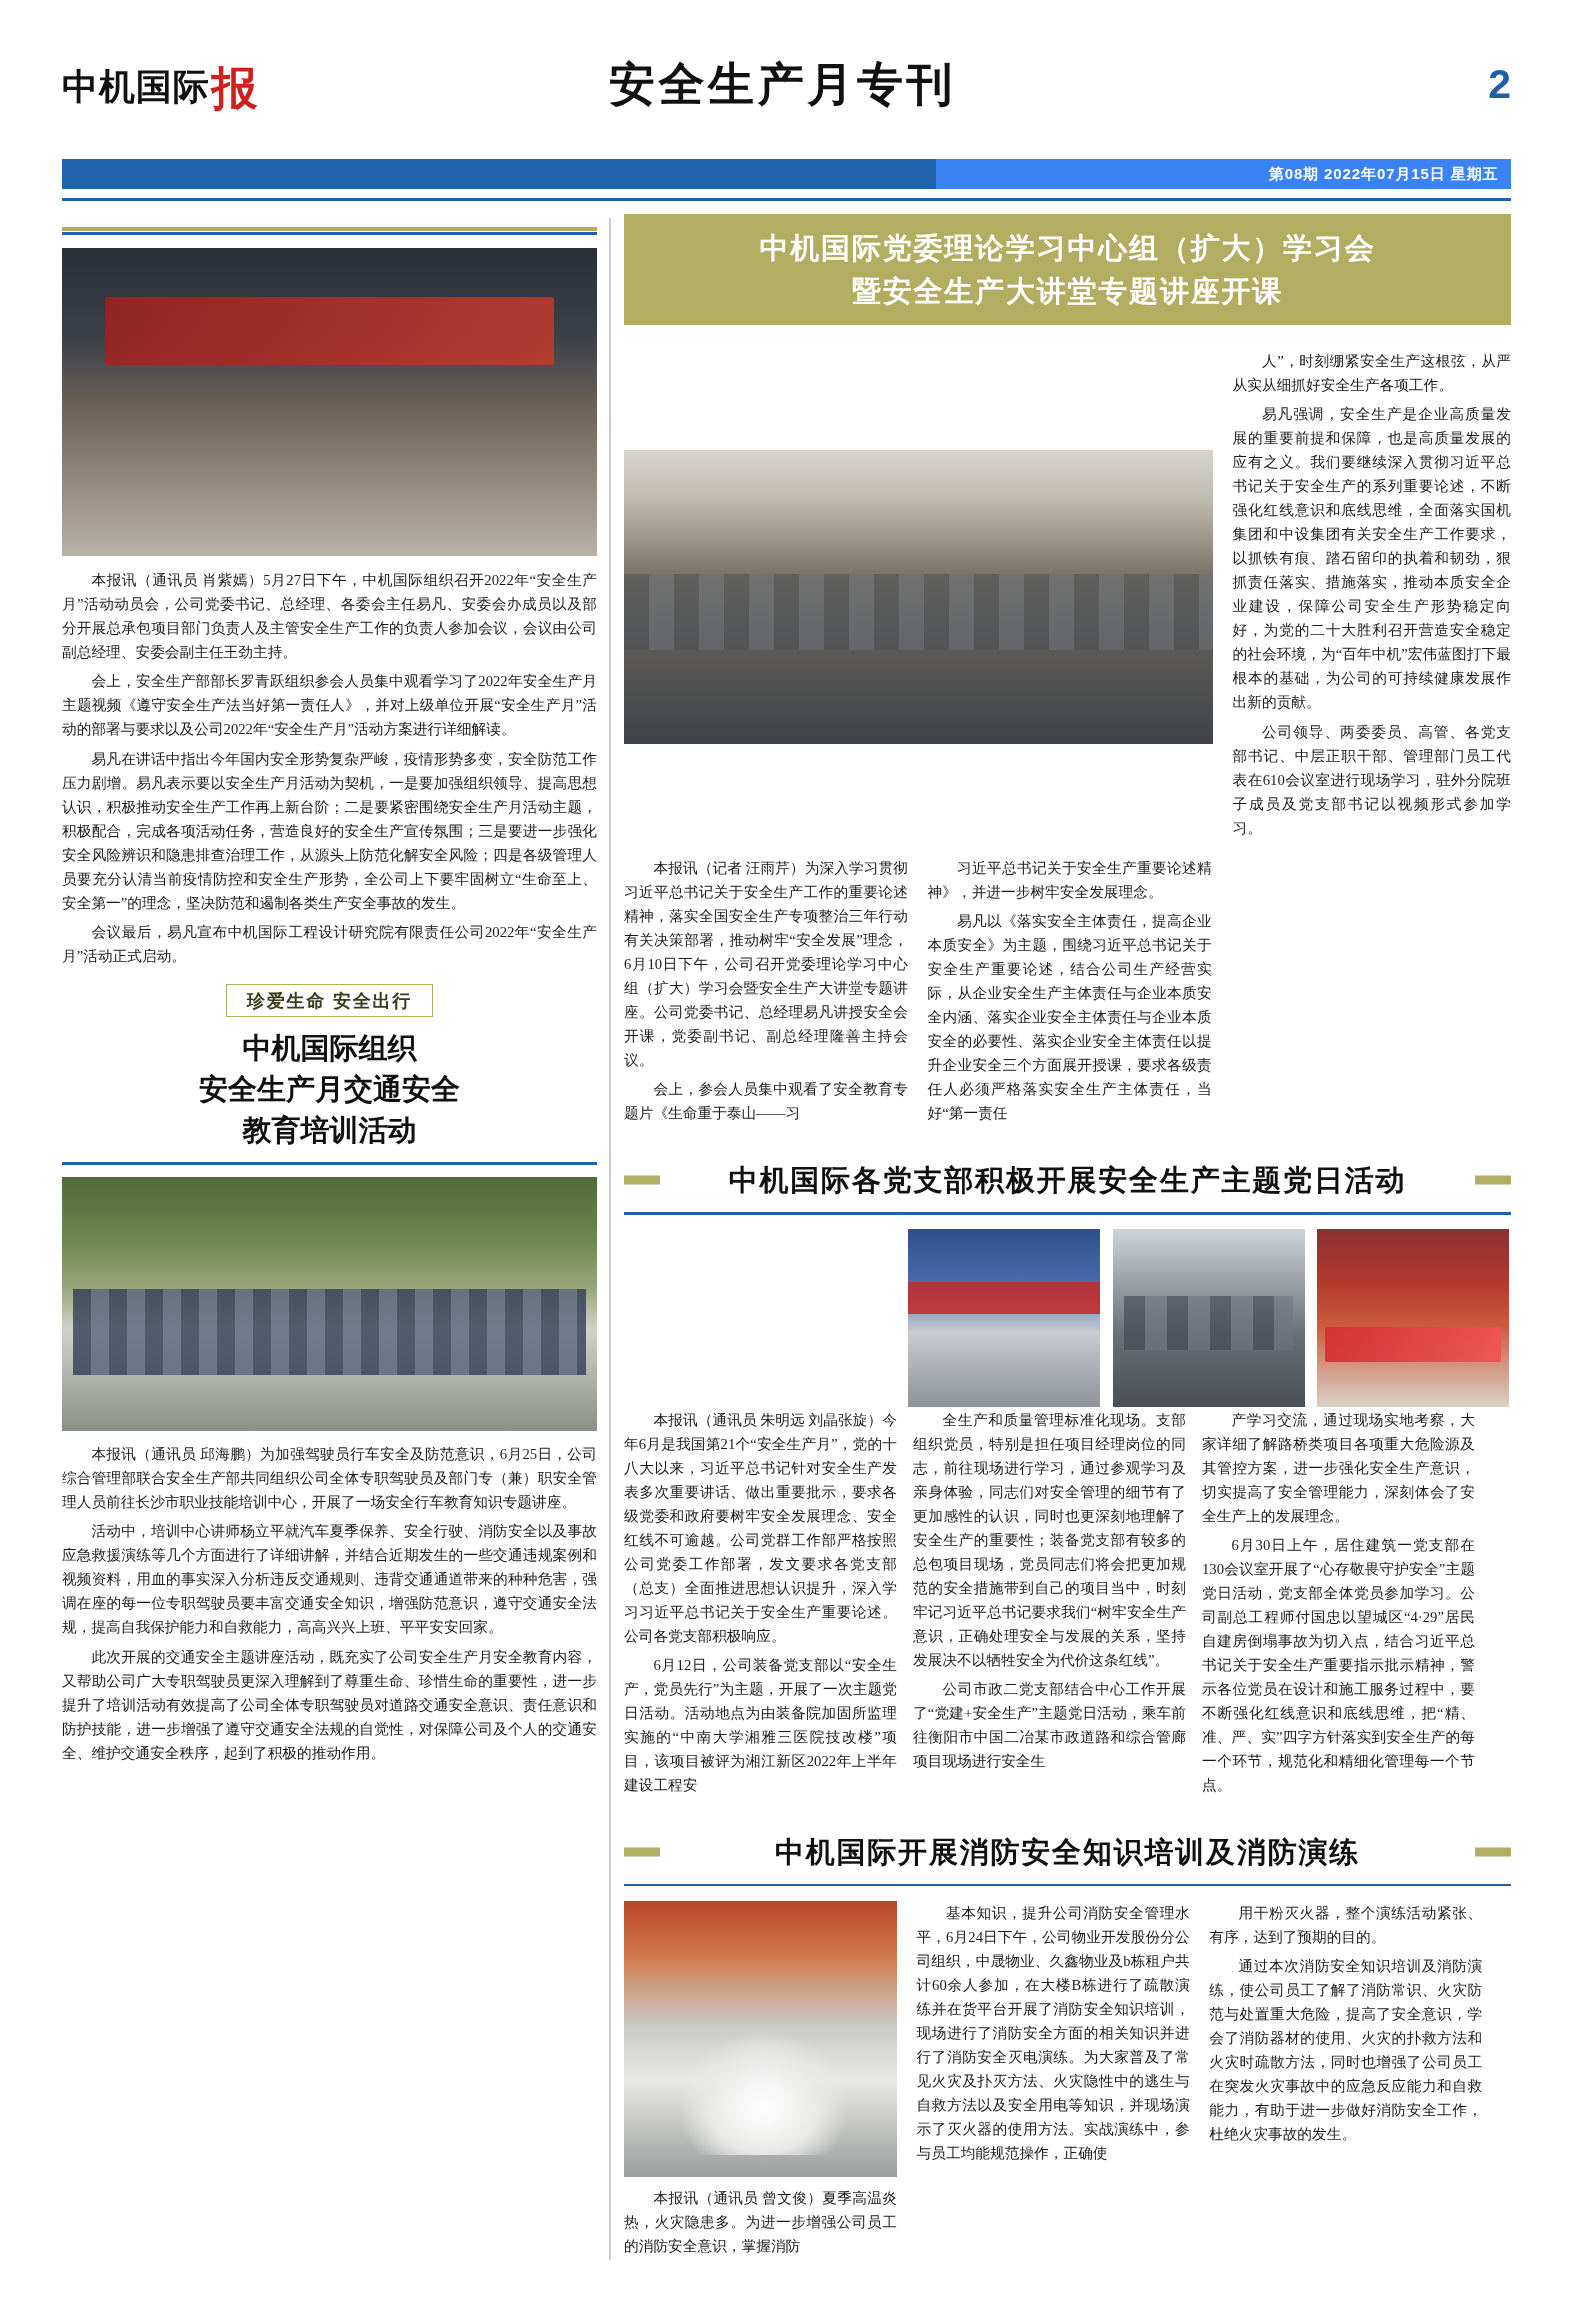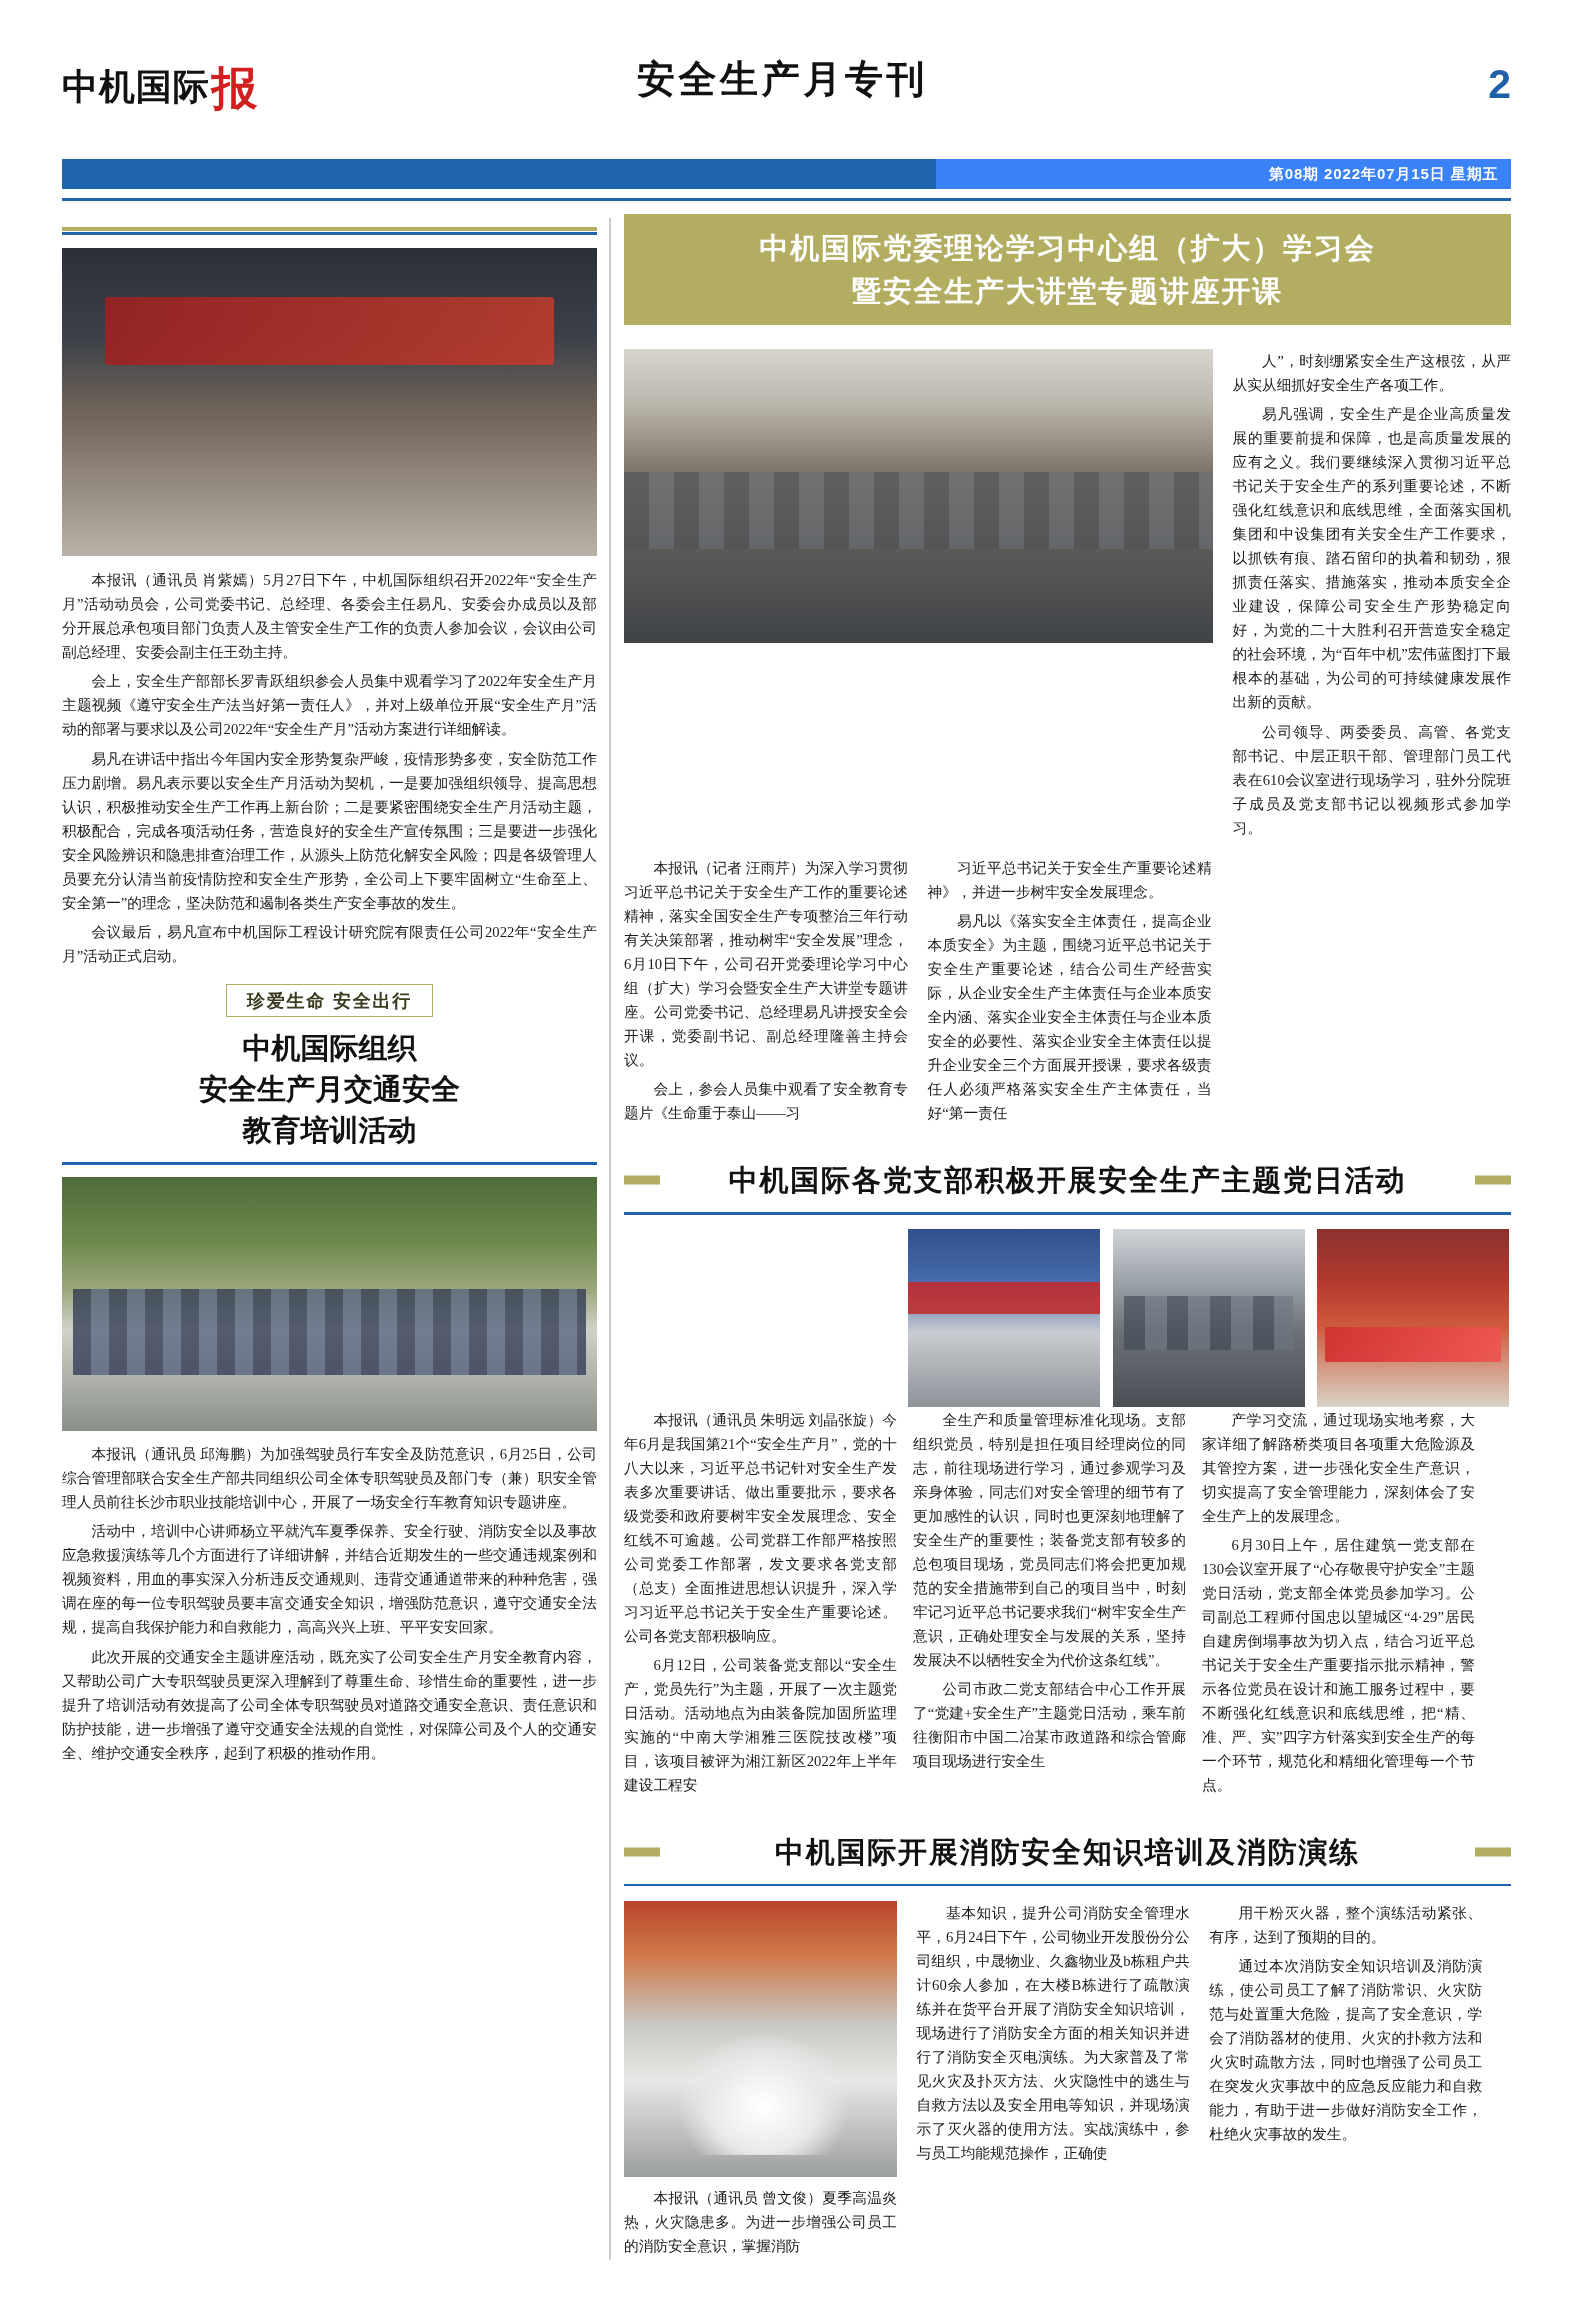--- a/index.html
+++ b/index.html
@@ -28,21 +28,21 @@
     font-weight:bold;font-size:36px;letter-spacing:0.9px;color:#111;
   }
   .logo-red{
     font-family:"Liberation Sans","DejaVu Sans",sans-serif;
     font-weight:bold;font-size:46px;color:#cf1f1f;margin-left:1.8px;
     line-height:36px;
   }
   .mast-title{
     position:absolute;left:0;right:8px;top:0;text-align:center;
     font-family:"Liberation Sans","DejaVu Sans",sans-serif;
-    font-weight:bold;font-size:38px;letter-spacing:3.6px;color:#111;
+    font-weight:bold;font-size:46px;letter-spacing:3.6px;color:#111;
   }
   .page-num{
     position:absolute;right:0;top:7.1px;
     font-family:"Liberation Sans","DejaVu Sans",sans-serif;
     font-weight:bold;font-size:41px;color:#1f5fa8;
   }
   
   .topbar{
     position:absolute;left:62px;top:159px;width:1449px;height:30px;
     display:flex;
@@ -232,21 +232,21 @@
   </div>
 
   <div class="col-right">
 
     <div>
       <div class="banner">
         <div>中机国际党委理论学习中心组（扩大）学习会</div>
         <div>暨安全生产大讲堂专题讲座开课</div>
       </div>
 
-      <div style="display:flex;gap:19.6px;">
+      <div style="display:flex;gap:19.6px;align-items:center;">
         <div class="photo img-meeting2" style="width:589px;height:294px;flex:none;"></div>
         <div class="body-text" style="width:279px;">
           <p>人”，时刻绷紧安全生产这根弦，从严从实从细抓好安全生产各项工作。</p>
           <p>易凡强调，安全生产是企业高质量发展的重要前提和保障，也是高质量发展的应有之义。我们要继续深入贯彻习近平总书记关于安全生产的系列重要论述，不断强化红线意识和底线思维，全面落实国机集团和中设集团有关安全生产工作要求，以抓铁有痕、踏石留印的执着和韧劲，狠抓责任落实、措施落实，推动本质安全企业建设，保障公司安全生产形势稳定向好，为党的二十大胜利召开营造安全稳定的社会环境，为“百年中机”宏伟蓝图打下最根本的基础，为公司的可持续健康发展作出新的贡献。</p>
           <p>公司领导、两委委员、高管、各党支部书记、中层正职干部、管理部门员工代表在610会议室进行现场学习，驻外分院班子成员及党支部书记以视频形式参加学习。</p>
         </div>
       </div>
 
       <div style="display:flex;gap:19.6px;margin-top:10.7px;">
         <div class="body-text" style="width:284px;">

